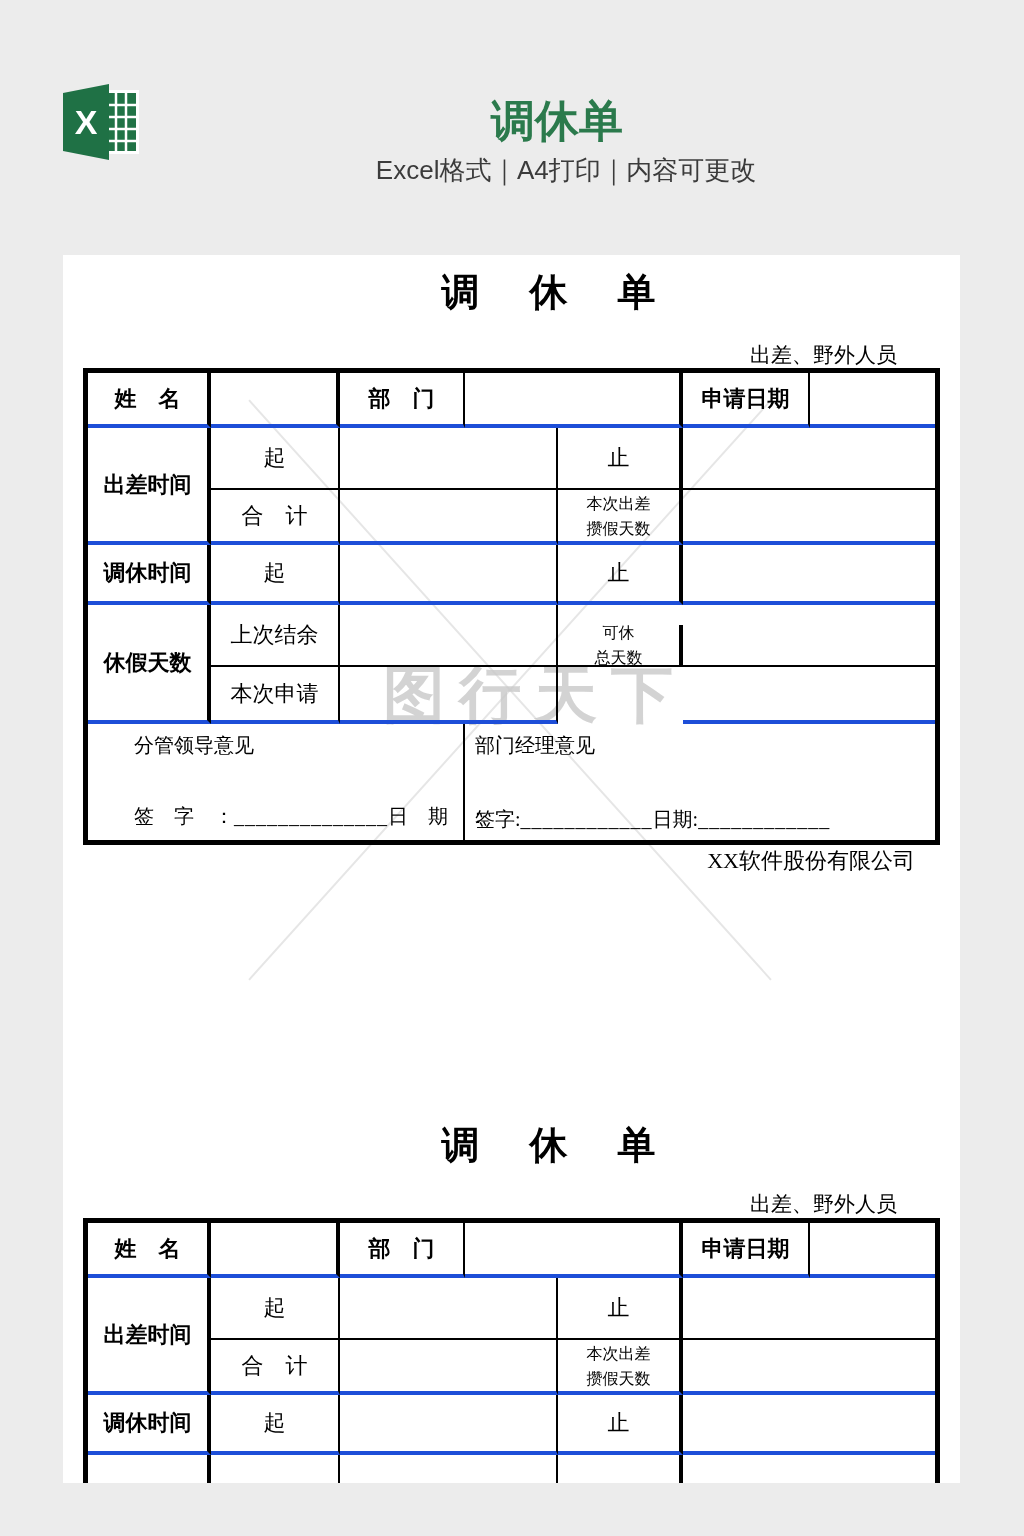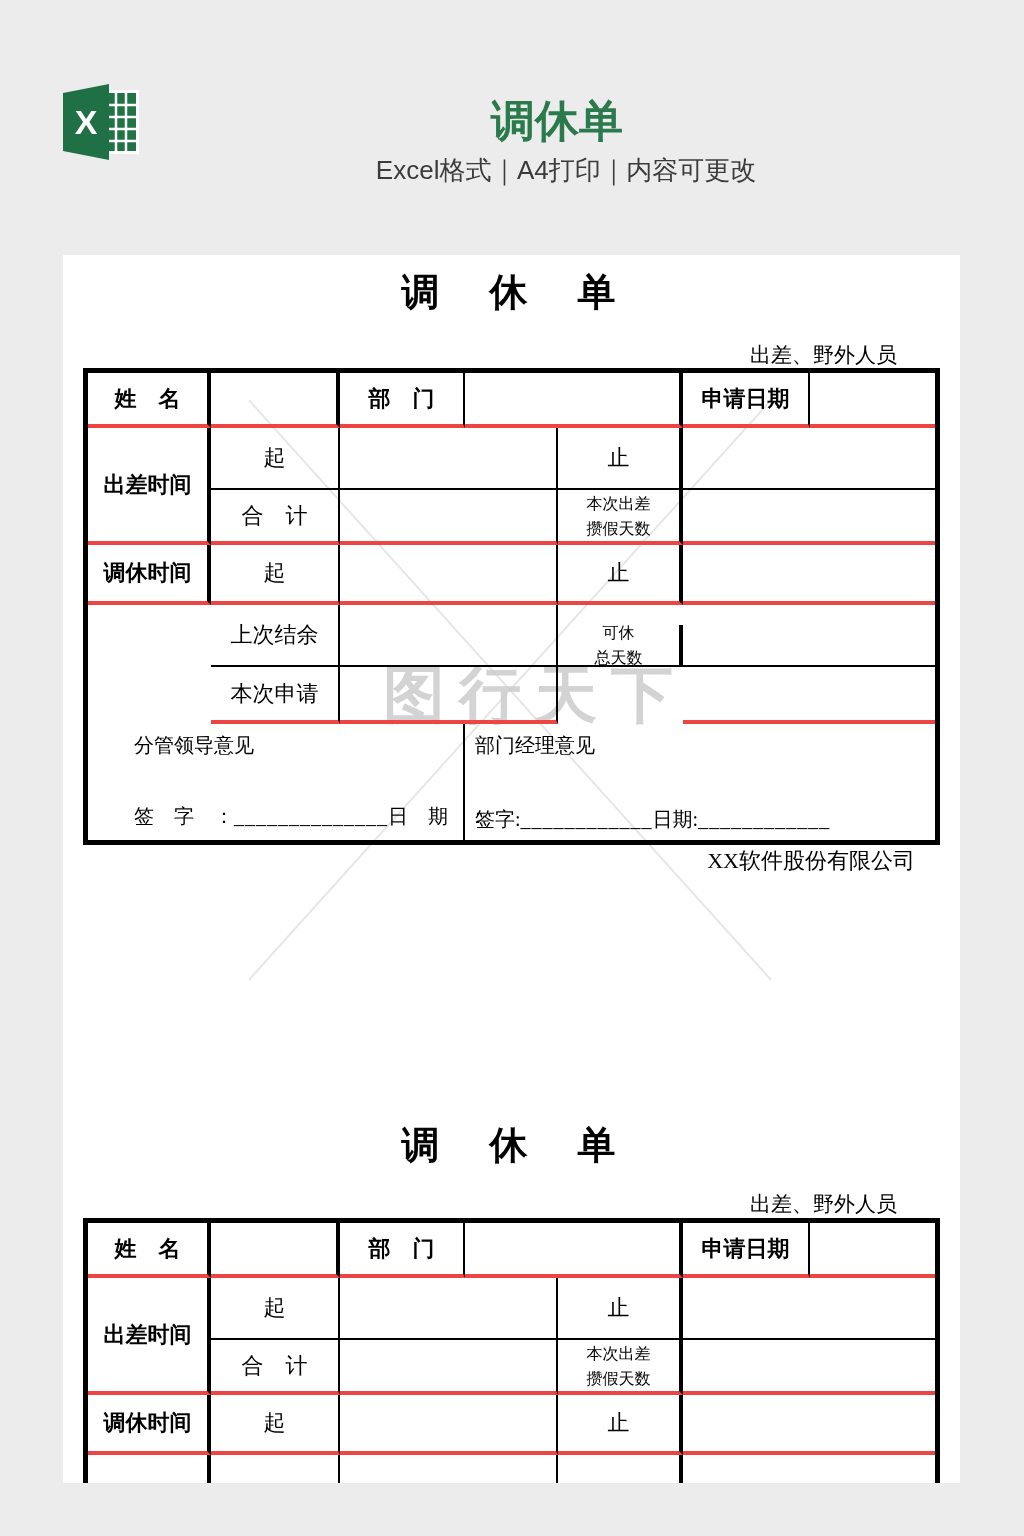--- a/index.html
+++ b/index.html
@@ -9,41 +9,41 @@
   .hdr-title{position:absolute;top:92px;left:557px;transform:translateX(-50%);
              font-family:"Liberation Sans","DejaVu Sans",sans-serif;
              font-size:44px;font-weight:bold;color:#2b7a4c;white-space:nowrap;}
   .hdr-sub{position:absolute;top:153px;left:566px;transform:translateX(-50%);
            font-family:"Liberation Sans","DejaVu Sans",sans-serif;
            font-size:26px;color:#3b3b3b;white-space:nowrap;}
   .xl-icon{position:absolute;left:63px;top:84px;width:78px;height:76px;}
   
   .page{position:absolute;left:63px;top:255px;width:897px;height:1228px;background:#fff;overflow:hidden;}
   .form-title{position:absolute;left:0;width:100%;text-align:center;
-              font-size:38px;font-weight:bold;letter-spacing:6px;white-space:pre;}
+              font-size:38px;font-weight:bold;letter-spacing:6px;white-space:pre;padding-left:40px;}
   .corner-note{position:absolute;right:63px;font-size:21px;white-space:nowrap;}
   .company{position:absolute;right:45px;font-size:22px;white-space:nowrap;}
   
   .wm-text{position:absolute;left:320px;top:398px;font-size:62px;font-weight:bold;
            color:#c9c9c9;letter-spacing:14px;opacity:.8;white-space:nowrap;z-index:0;}
   .wm-line{position:absolute;width:780px;height:2px;background:#e6e6e6;z-index:0;}
   .wm-l1{left:57px;top:434px;transform:rotate(48deg);}
   .wm-l2{left:57px;top:434px;transform:rotate(-48deg);}
   
   .tbl{position:absolute;left:20px;width:857px;border:5px solid #000;box-sizing:border-box;
        display:grid;grid-template-columns:123px 129px 125px 93px 125px 127px 125px;z-index:1;}
   .tbl1{top:113px;grid-template-rows:55px 62px 55px 60px 62px 57px 116px;}
   .tbl2{top:963px;height:265px;border-bottom:none;overflow:hidden;
         grid-template-rows:55px 62px 55px 60px 60px;}
   .c{box-sizing:border-box;display:flex;align-items:center;justify-content:center;
      font-size:22px;background:transparent;}
   .bold{font-weight:bold;}
   .sp{white-space:pre;}
   .br2{border-right:2px solid #000;} .br4{border-right:4px solid #000;}
-  .bb2{border-bottom:2px solid #000;} .bb4{border-bottom:4px solid #ef4444;}
+  .bb2{border-bottom:2px solid #000;} .bb4{border-bottom:4px solid #1d4ed8;}
   .two{flex-direction:column;font-size:16px;line-height:25px;text-align:center;}
   .op{display:block;position:relative;padding:8px 10px;font-size:20px;}
   .op .op-label{font-size:20px;}
   .signrow{position:absolute;bottom:10px;left:10px;right:8px;display:flex;
            align-items:baseline;font-size:20px;white-space:pre;}
   .signrow .push{margin-left:auto;}
   .gap30{}
   .uline{letter-spacing:1px;}
 </style>
 </head>
@@ -96,20 +96,21 @@
         <span>攒假天数</span>
       </div>
       <div class="c bb4" style="grid-row:3;grid-column:6 / span 2;"></div>
 
       <div class="c bold br4 bb4" style="grid-row:4;grid-column:1;">调休时间</div>
       <div class="c br2 bb4" style="grid-row:4;grid-column:2;">起</div>
       <div class="c br2 bb4" style="grid-row:4;grid-column:3 / span 2;"></div>
       <div class="c br4 bb4" style="grid-row:4;grid-column:5;">止</div>
       <div class="c bb4" style="grid-row:4;grid-column:6 / span 2;"></div>
 
+      <div class="c bold br4 bb4" style="grid-row:5 / span 2;grid-column:1;">休假天数</div>
       <div class="c br2 bb2" style="grid-row:5;grid-column:2;">上次结余</div>
       <div class="c br2 bb2" style="grid-row:5;grid-column:3 / span 2;"></div>
       <div class="c two br4 bb2" style="grid-row:5;grid-column:5;margin-top:20px;">
         <span>可休</span>
         <span>总天数</span>
       </div>
       <div class="c bb2" style="grid-row:5;grid-column:6 / span 2;"></div>
       <div class="c br2 bb4" style="grid-row:6;grid-column:2;">本次申请</div>
       <div class="c br2 bb4" style="grid-row:6;grid-column:3 / span 2;"></div>
       <div class="c bb4" style="grid-row:6;grid-column:6 / span 2;"></div>

